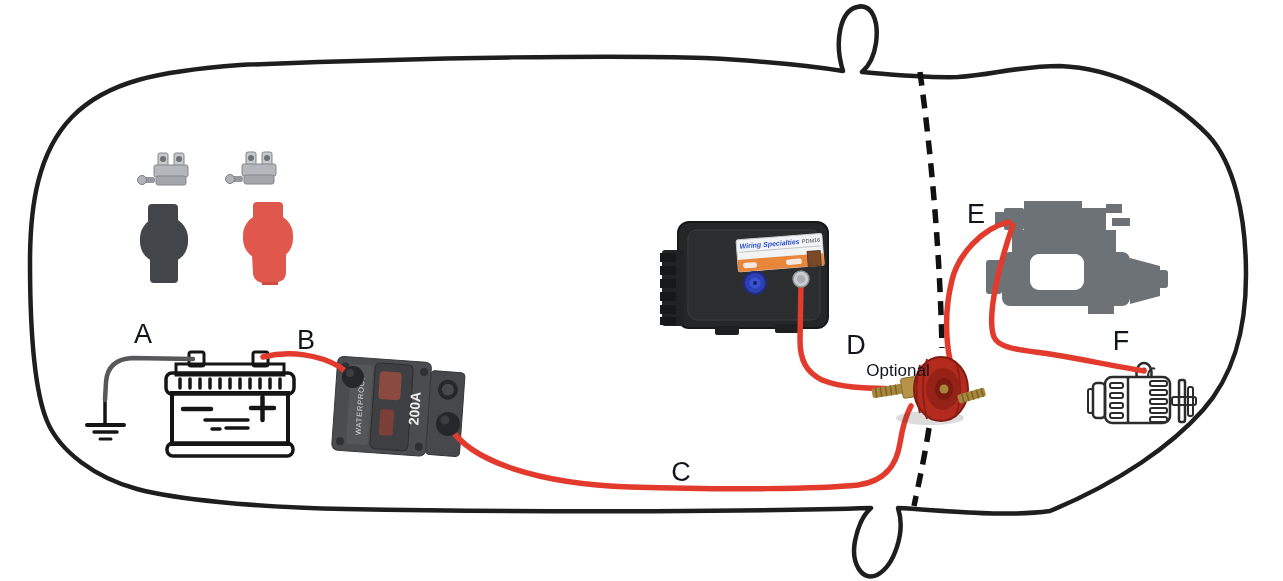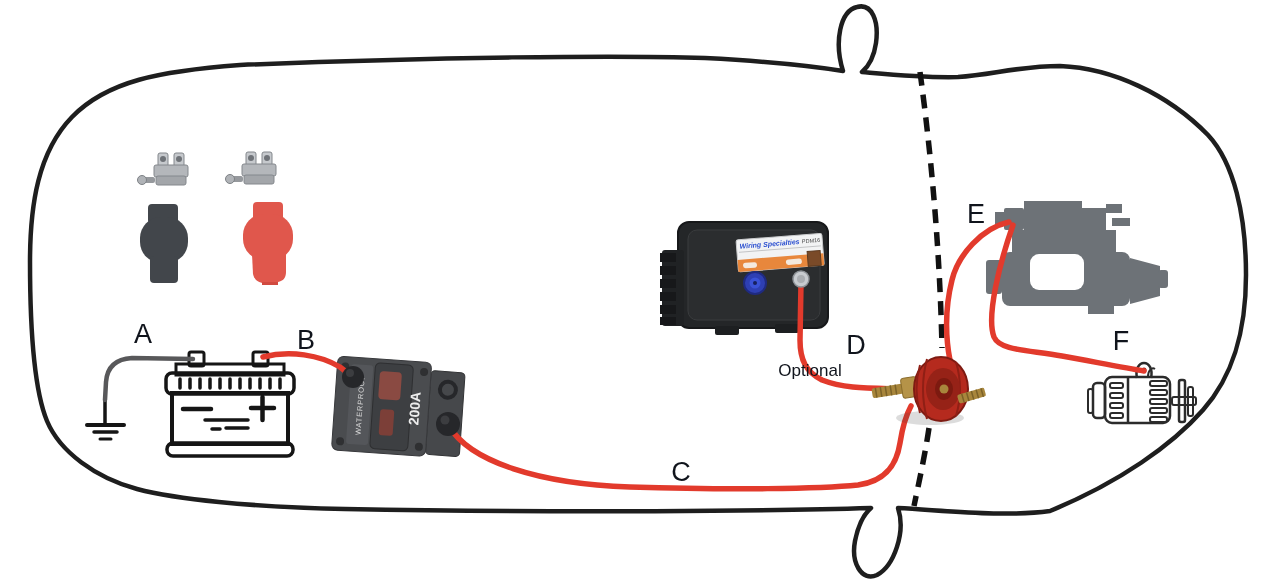--- a/index.html
+++ b/index.html
@@ -214,16 +214,16 @@
       <rect x="958" y="393" width="28" height="9" rx="2" fill="#a8863c"></rect>
       <path d="M963 393v9 M968 393v9 M973 393v9 M978 393v9 M983 393v9" stroke="#7c6228" stroke-width="1.5"></path>
     </g>
   </g>
 </svg>
 
 <div class="lbl" style="left:143px;top:334px">A</div>
 <div class="lbl" style="left:306px;top:340px">B</div>
 <div class="lbl" style="left:681px;top:472px">C</div>
 <div class="lbl" style="left:856px;top:345px">D</div>
-<div class="lbl small" style="left:810px;top:371px">Optional</div>
+<div class="lbl small" style="left:898px;top:371px">Optional</div>
 <div class="lbl" style="left:976px;top:214px">E</div>
 <div class="lbl" style="left:1121px;top:341px">F</div>
 </div>
 
 </body></html>

